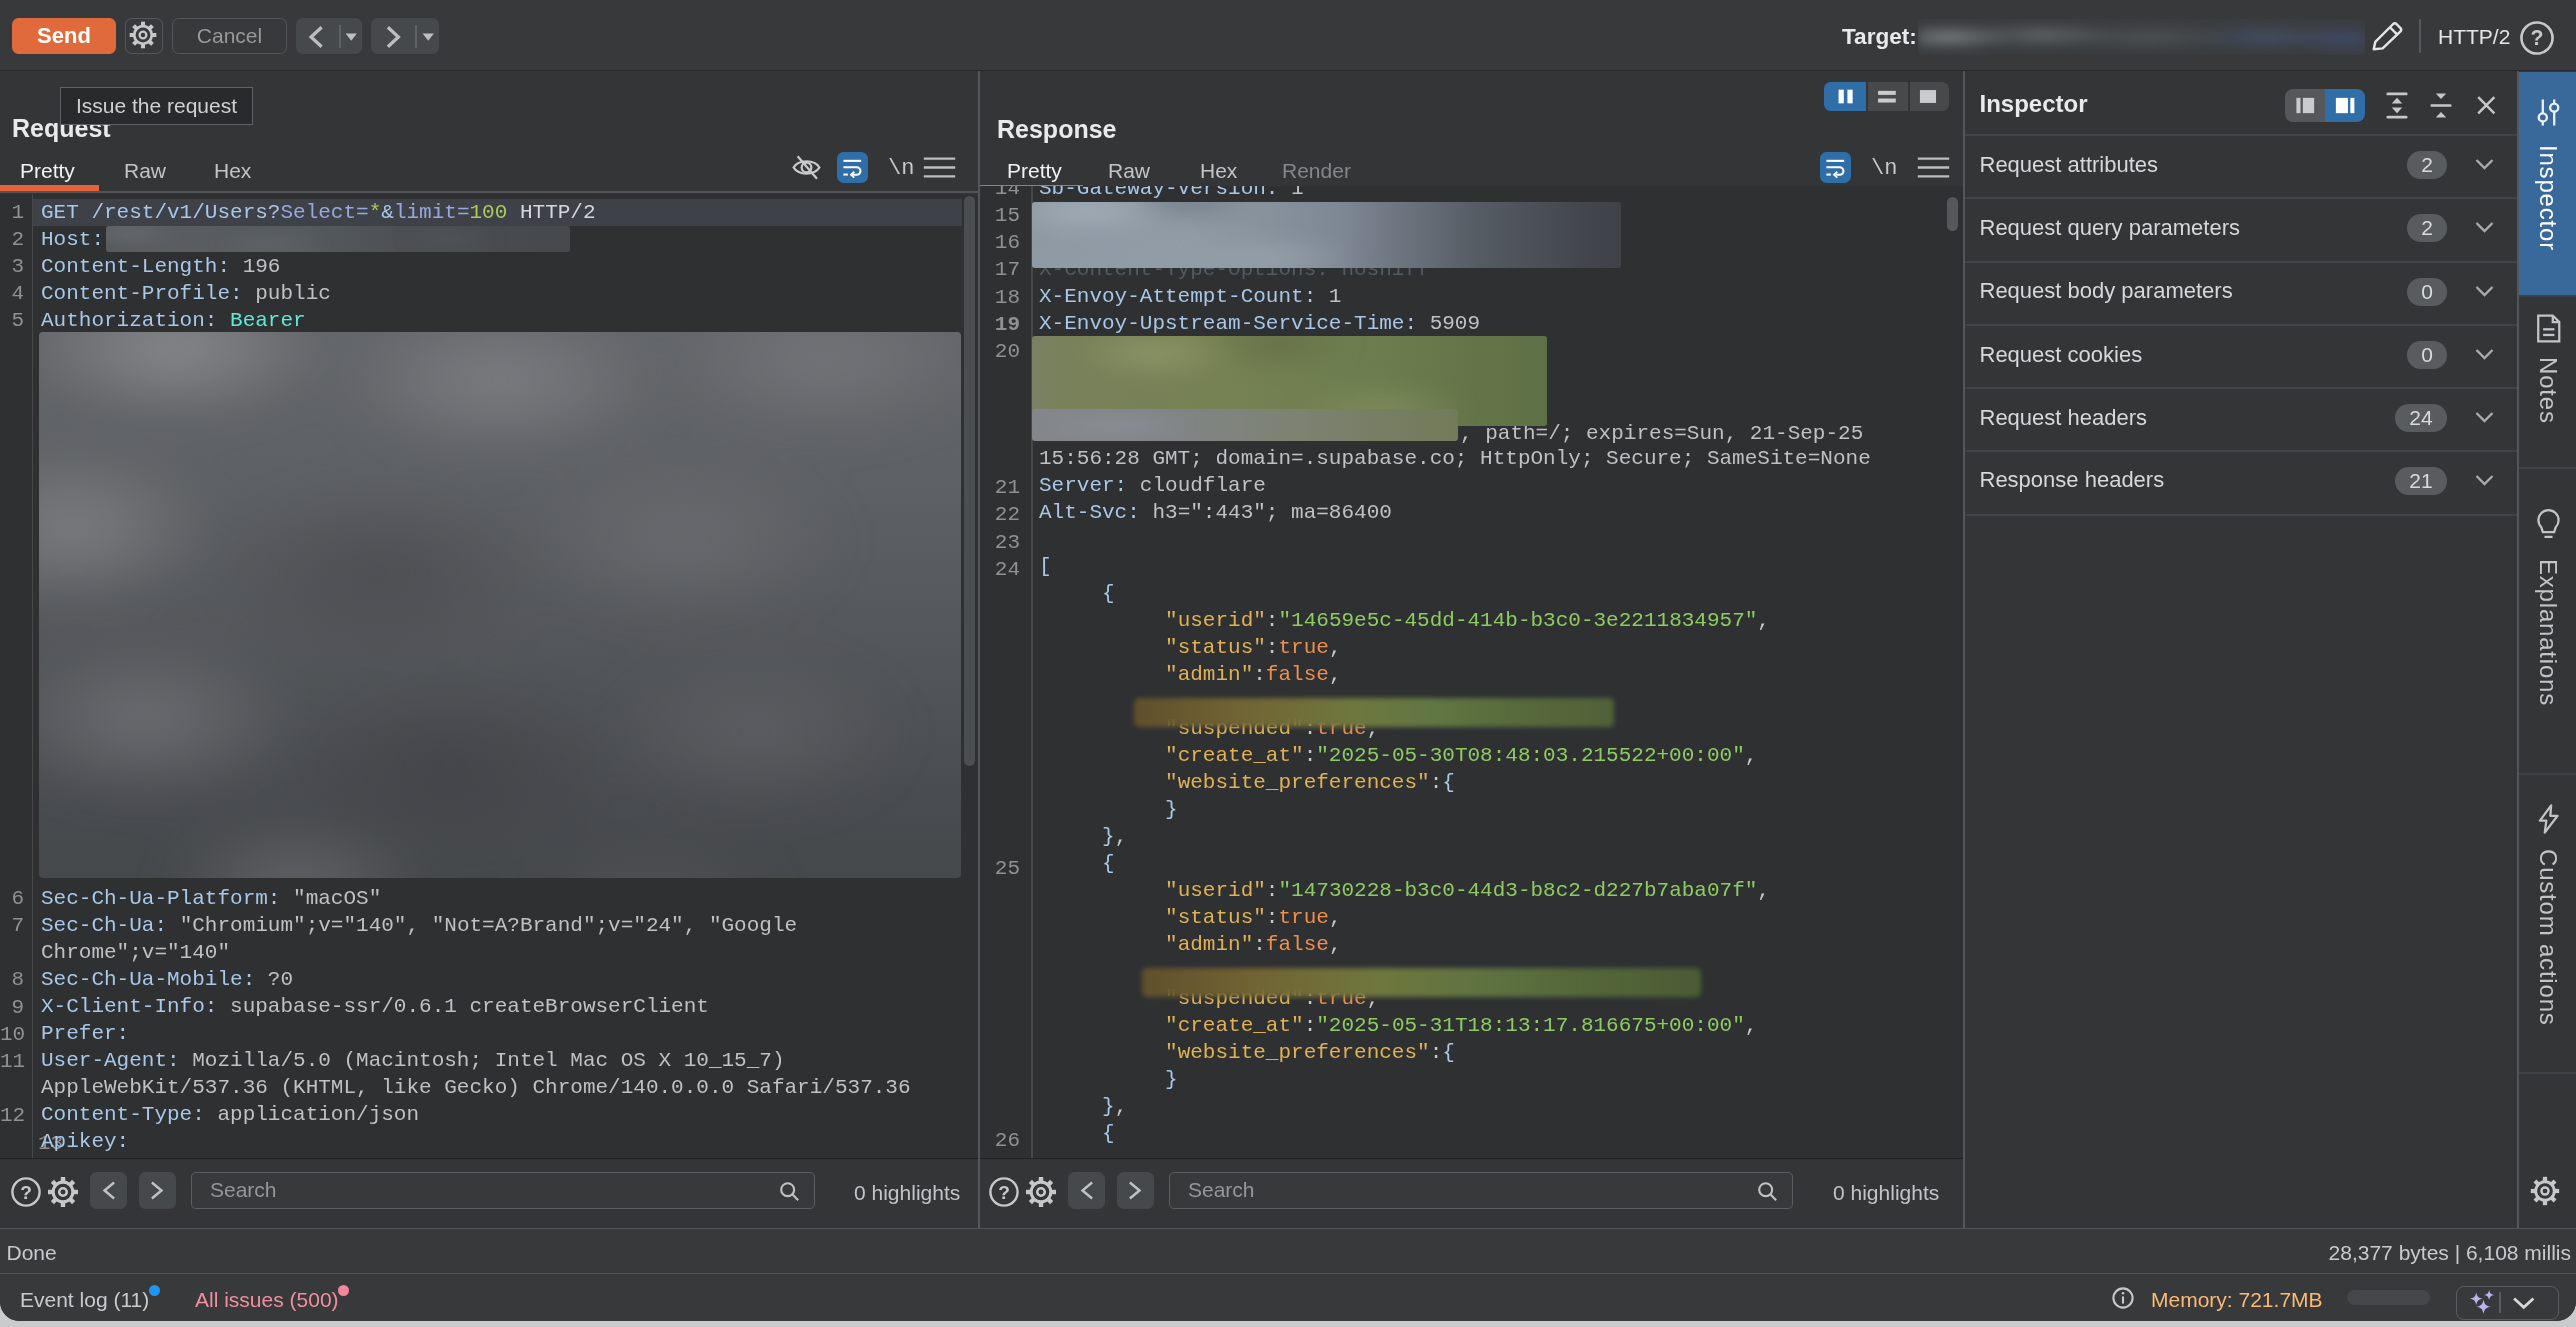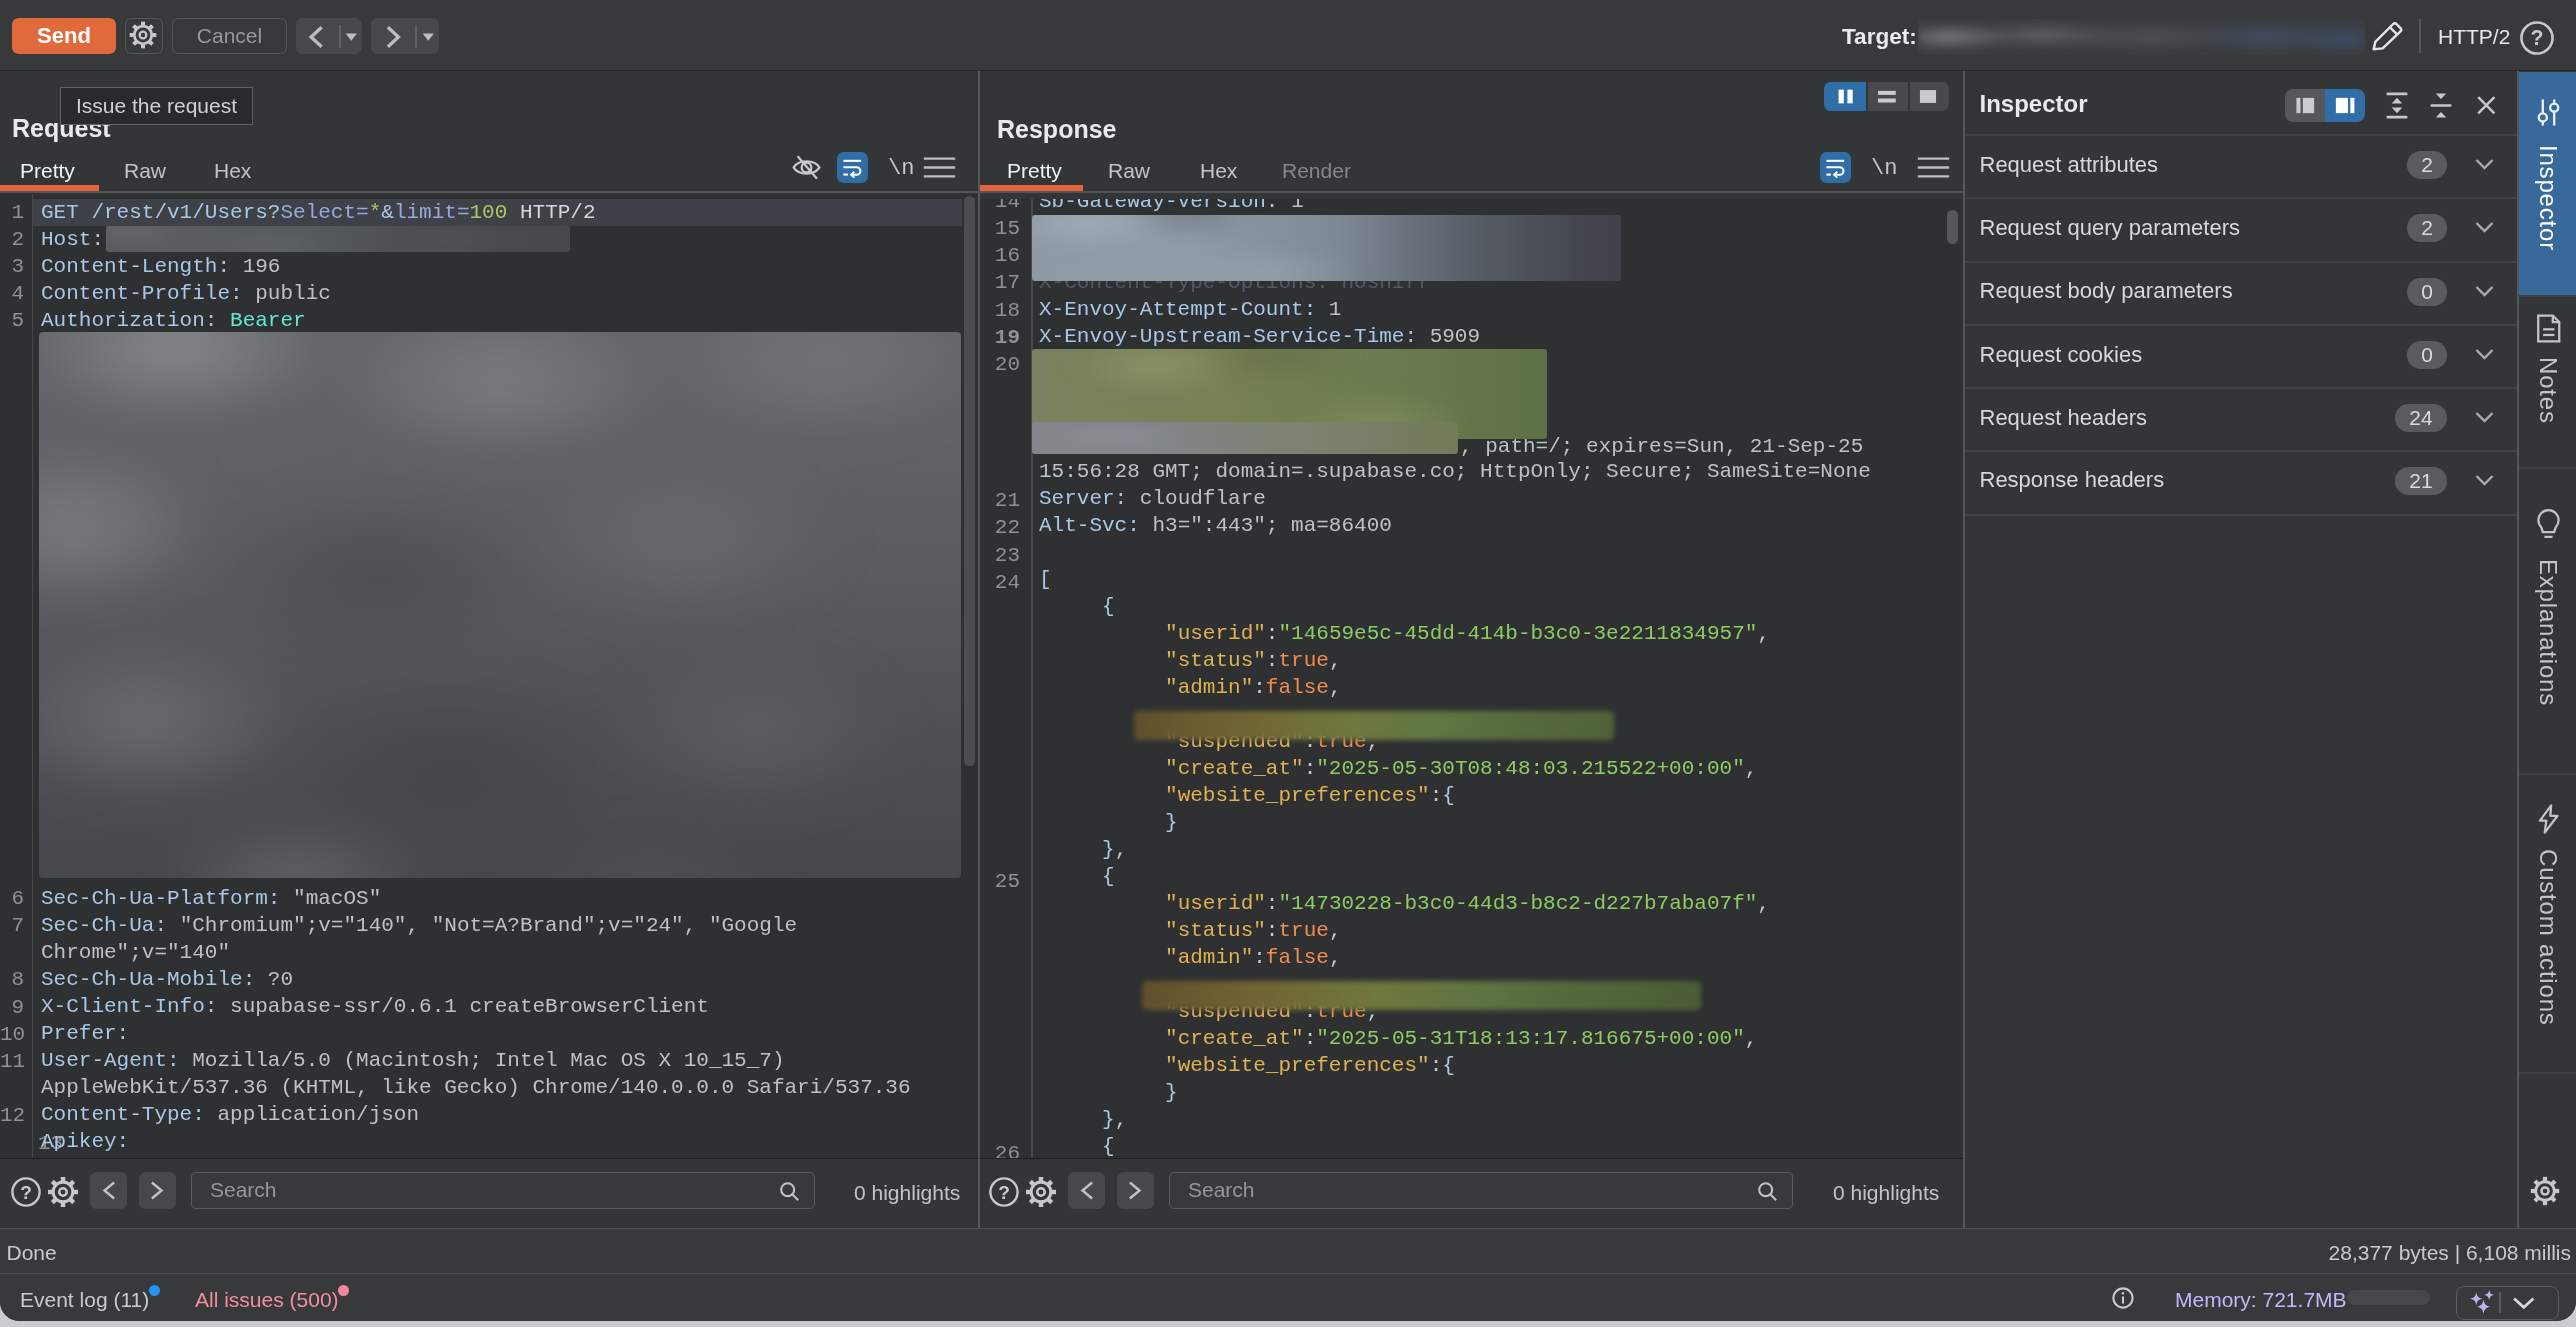--- a/index.html
+++ b/index.html
@@ -210,21 +210,21 @@
       <div class="abs" style="left:86px;top:0;width:40px;height:29px;background:#47494b;"></div>
       <svg class="abs" style="left:0;top:0;" width="125" height="29" viewBox="0 0 155 36">
         <rect x="18" y="9.5" width="6.5" height="17" fill="#fff"></rect>
           <rect x="29" y="9.5" width="6.5" height="17" fill="#fff"></rect>
         <rect x="67" y="11" width="22" height="5" fill="#c9cbcd"></rect>
           <rect x="67" y="20.5" width="22" height="5" fill="#c9cbcd"></rect>
         <rect x="119" y="10" width="20" height="16" fill="#c9cbcd"></rect>
       </svg>
     </div>
 
-    <div class="abs" id="resp-editor" style="left:0;top:128px;width:984px;height:1035px;background:#2e3032;overflow:hidden;">
+    <div class="abs" id="resp-editor" style="left:0;top:115px;width:984px;height:1035px;background:#2e3032;overflow:hidden;">
       <div class="abs" style="left:51px;top:0;width:1.6px;height:1035px;background:#46484a;"></div>
       <div class="abs num mono" id="resp-gutter" style="left:0;top:0;width:40px;height:1035px;">
         <span class="gn" style="top:-11px;">14</span>
         <span class="gn" style="top:16px;">15</span>
         <span class="gn" style="top:43px;">16</span>
         <span class="gn" style="top:70px;">17</span>
         <span class="gn" style="top:98px;">18</span>
         <span class="gn" style="top:125px;font-weight:bold;">19</span>
         <span class="gn" style="top:152px;">20</span>
         <span class="gn" style="top:288px;">21</span>
@@ -480,21 +480,21 @@
   <div id="bottom-bar" class="abs" style="left:0;top:1273px;width:2576px;height:48px;background:#37393b;border-top:1.6px solid #515356;"></div>
   <div class="abs" style="left:20px;top:1288px;color:#c9cbcd;font-size:21px;">Event log (11)</div>
   <div class="abs" style="left:149px;top:1285px;width:11.3px;height:11.3px;border-radius:50%;background:#2196f3;"></div>
   <div class="abs" style="left:195px;top:1288px;color:#f18fa0;font-size:21px;">All issues (500)</div>
   <div class="abs" style="left:338px;top:1285px;width:11.3px;height:11.3px;border-radius:50%;background:#f2889e;"></div>
   <svg class="abs" style="left:2111px;top:1286px;" width="24" height="24" viewBox="0 0 30 30" fill="none" stroke="#c6c8ca" stroke-width="2.6">
       <circle cx="15" cy="15" r="12"></circle>
       <path d="M15 13 V22"></path>
       <circle cx="15" cy="9" r="1.6" fill="#c6c8ca" stroke="none"></circle>
     </svg>
-  <div class="abs" style="left:2151px;top:1288px;color:#c4b5fd;font-size:21px;margin-left:24px;">Memory: 721.7MB</div>
+  <div class="abs" style="left:2151px;top:1288px;color:#fdba74;font-size:21px;">Memory: 721.7MB</div>
   <div class="abs" style="left:2347px;top:1290px;width:83px;height:15.3px;border-radius:8px;background:#45484a;"></div>
   <div class="abs" style="left:2456px;top:1286px;width:103px;height:34px;border:1.6px solid #5a5d60;border-radius:8px;">
     <svg class="abs" style="left:8px;top:1.6px;" width="37" height="29" viewBox="0 0 46 36" fill="#b8b4f0">
       <path d="M14 4 C15 9.5 16.5 11 22 12 C16.5 13 15 14.5 14 20 C13 14.5 11.5 13 6 12 C11.5 11 13 9.5 14 4 Z"></path>
       <path d="M30 1 C30.8 5.4 32 6.6 36.4 7.4 C32 8.2 30.8 9.4 30 13.8 C29.2 9.4 28 8.2 23.6 7.4 C28 6.6 29.2 5.4 30 1 Z"></path>
       <path d="M23 13 C24.1 19.1 25.9 20.9 32 22 C25.9 23.1 24.1 24.9 23 31 C21.9 24.9 20.1 23.1 14 22 C20.1 20.9 21.9 19.1 23 13 Z"></path>
     </svg>
     <div class="abs" style="left:42px;top:4.8px;width:1.6px;height:21px;background:#5a5d60;"></div>
     <svg class="abs" style="left:53px;top:9px;" width="27.5" height="14.5" viewBox="0 0 34 18" fill="none" stroke="#d6d8da" stroke-width="3.4">
         <path d="M5 3 L17 14 L29 3"></path>

